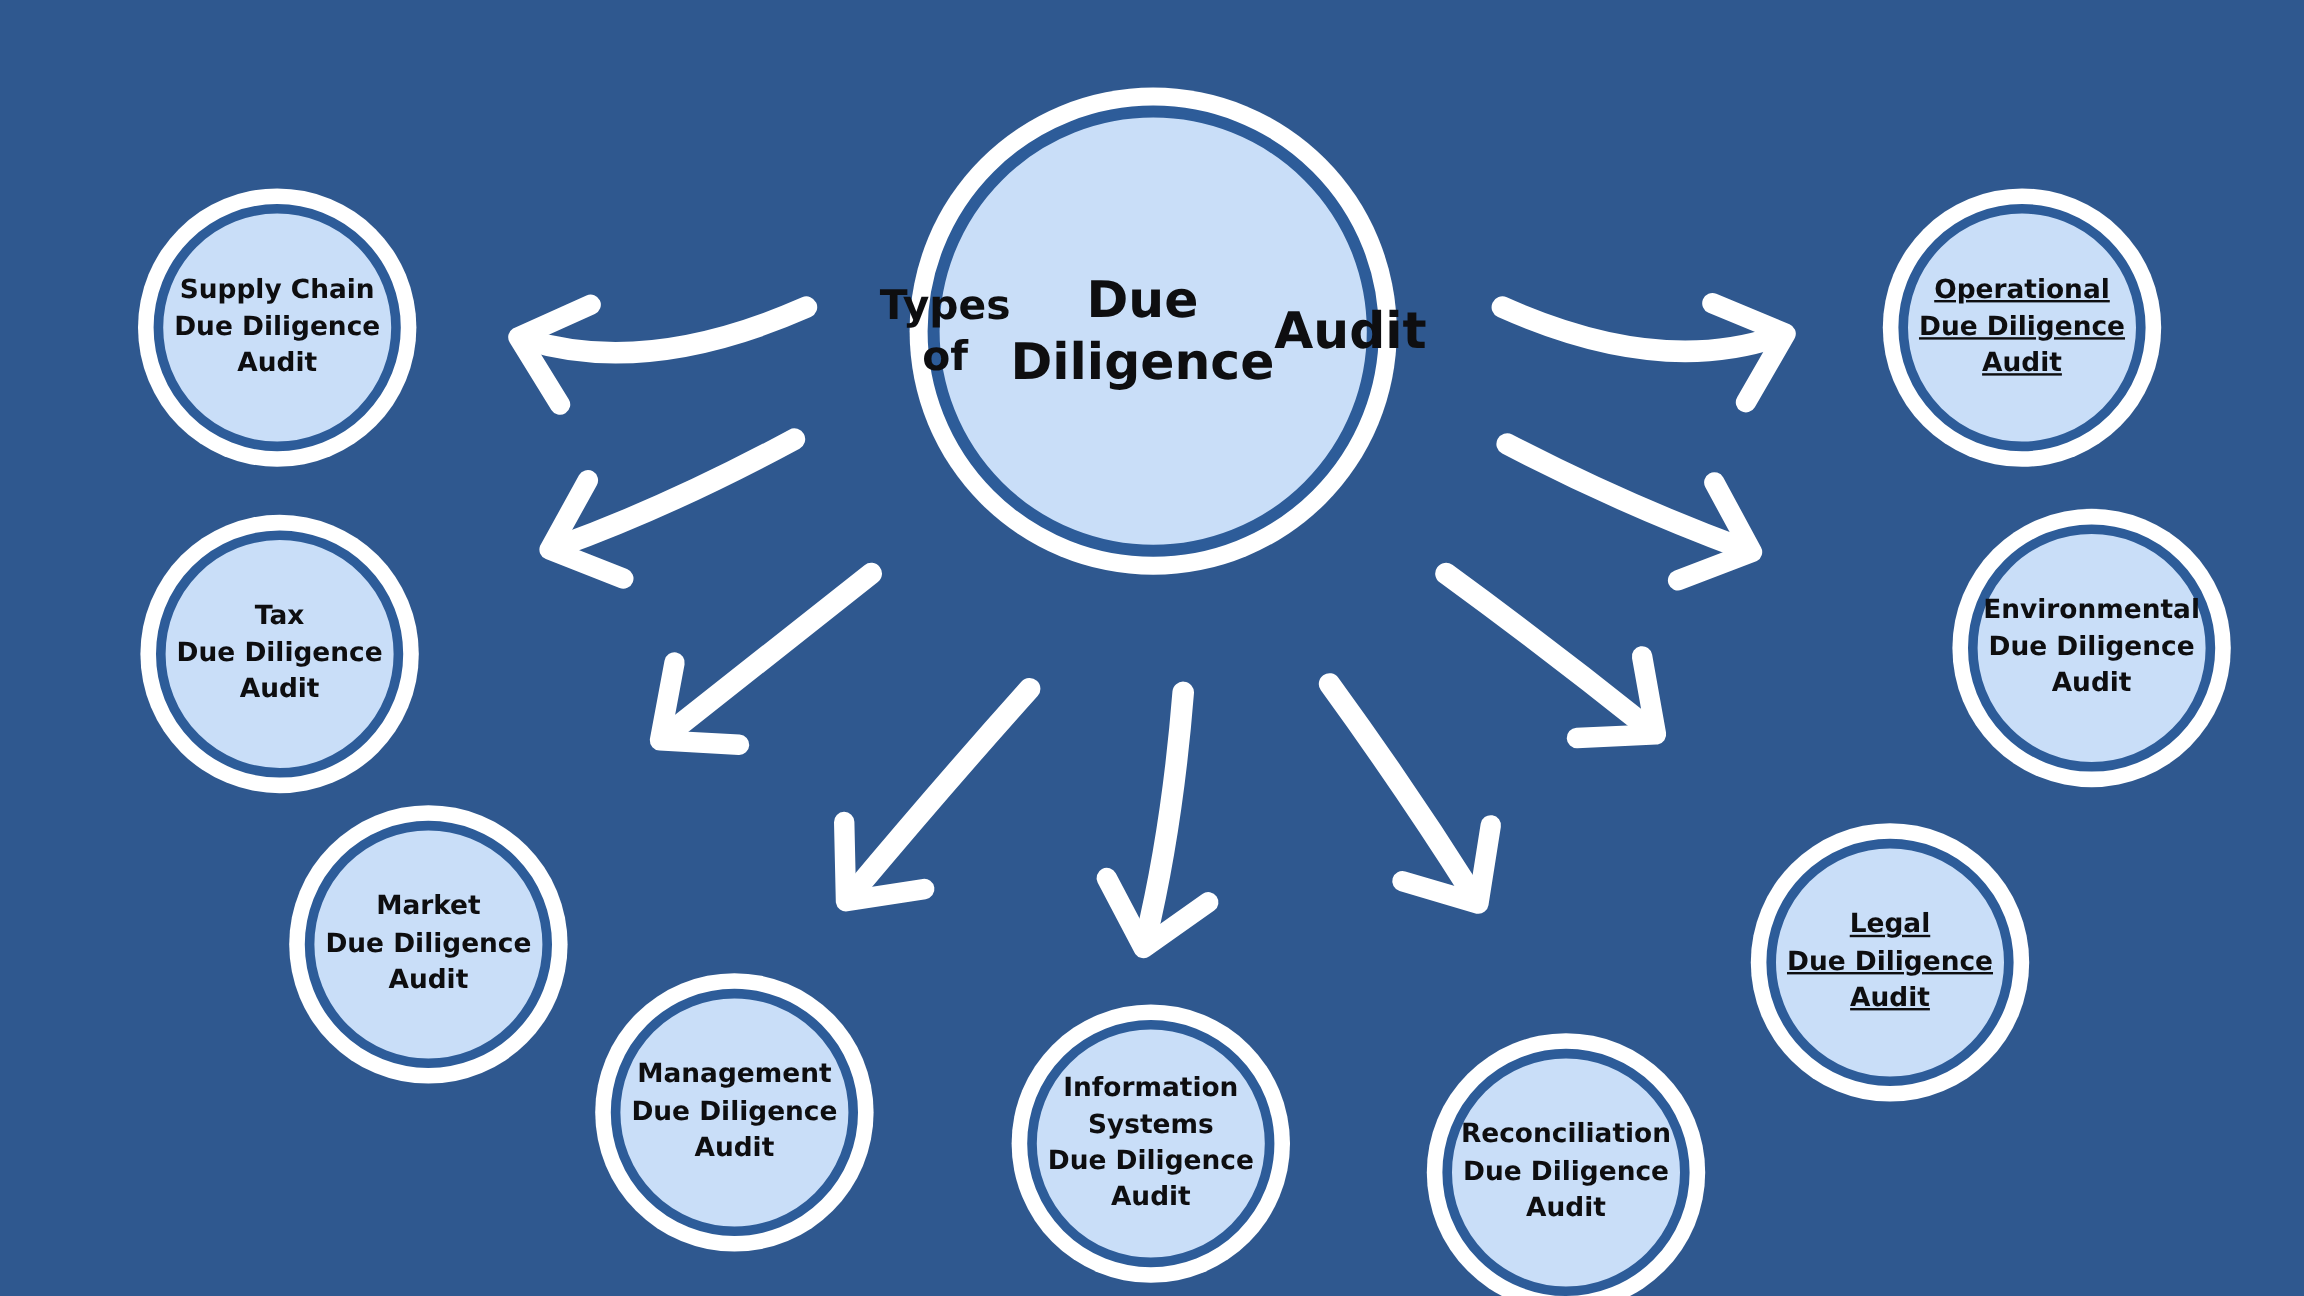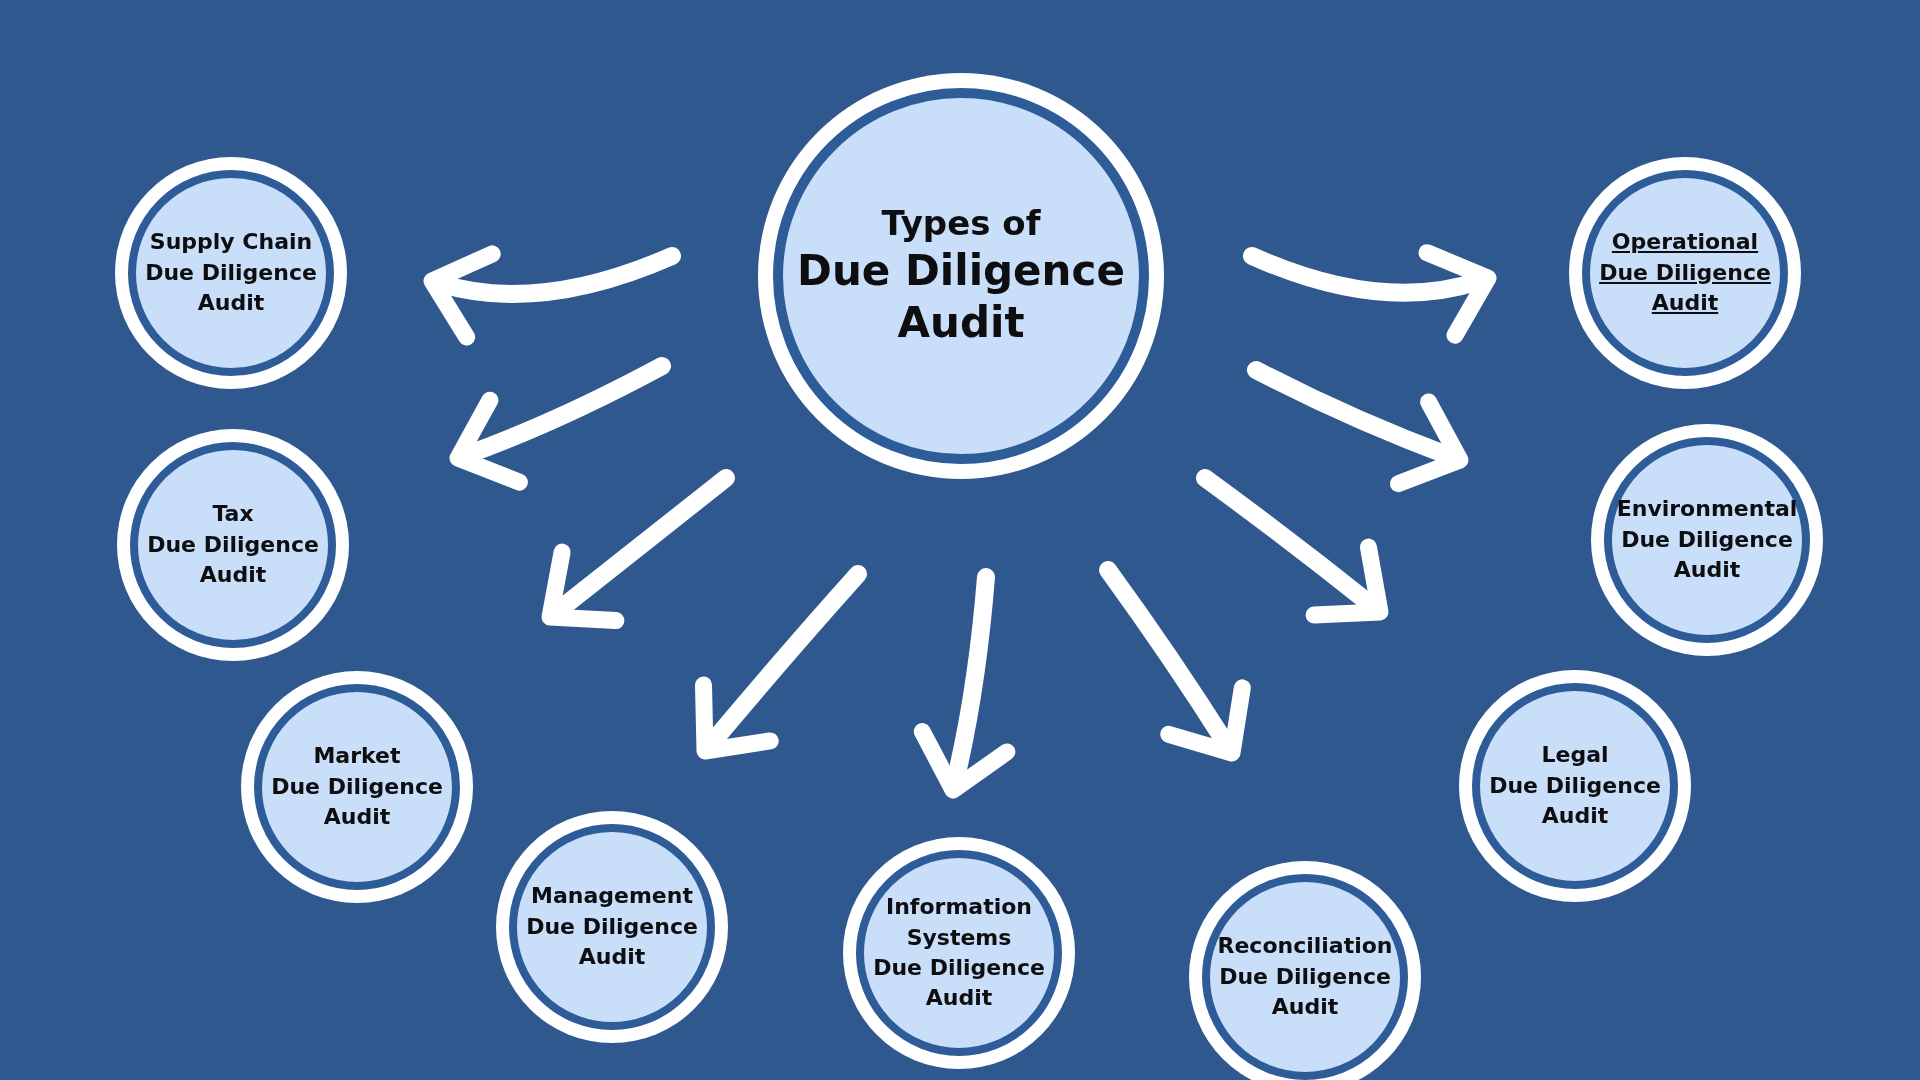--- a/index.html
+++ b/index.html
@@ -32,21 +32,21 @@
     font-weight: bold;
     font-size: 22px;
     line-height: 1.38;
     white-space: pre-line;
   }
   .node.center {
     width: 356px;
     height: 356px;
     border-width: 10px;
     box-shadow: 0 0 0 15px var(--outline, #ffffff);
-    flex-direction: column;
+    flex-direction: row;
     line-height: 1.25;
   }
   .center .t1 { font-size: 34px; }
   .center .t2 { font-size: 42px; }
   .arrow-stroke {
     fill: none;
     stroke: var(--arrow, #ffffff);
     stroke-linecap: round;
     stroke-linejoin: round;
   }
@@ -113,23 +113,23 @@
   <div class="node" style="left:509px;  top:824px;text-align:center;">Management
 Due Diligence
 Audit</div>
   <div class="node" style="left:856px;  top:850px;">Information
 Systems
 Due Diligence
 Audit</div>
   <div class="node" style="left:1202px; top:874px;">Reconciliation
 Due Diligence
 Audit</div>
-  <div class="node" style="left:1472px; top:683px;">Legal
+  <div class="node" style="left:1472px; top:699px;text-decoration:underline;">Legal
 Due Diligence
 Audit</div>
-  <div class="node" style="left:1604px; top:437px;">Environmental
+  <div class="node" style="left:1640px; top:437px;">Environmental
 Due Diligence
 Audit</div>
   <div class="node" style="left:1582px; top:170px;text-decoration:underline;">Operational
 Due Diligence
 Audit</div>
 
 </div>
 
 </body></html>

